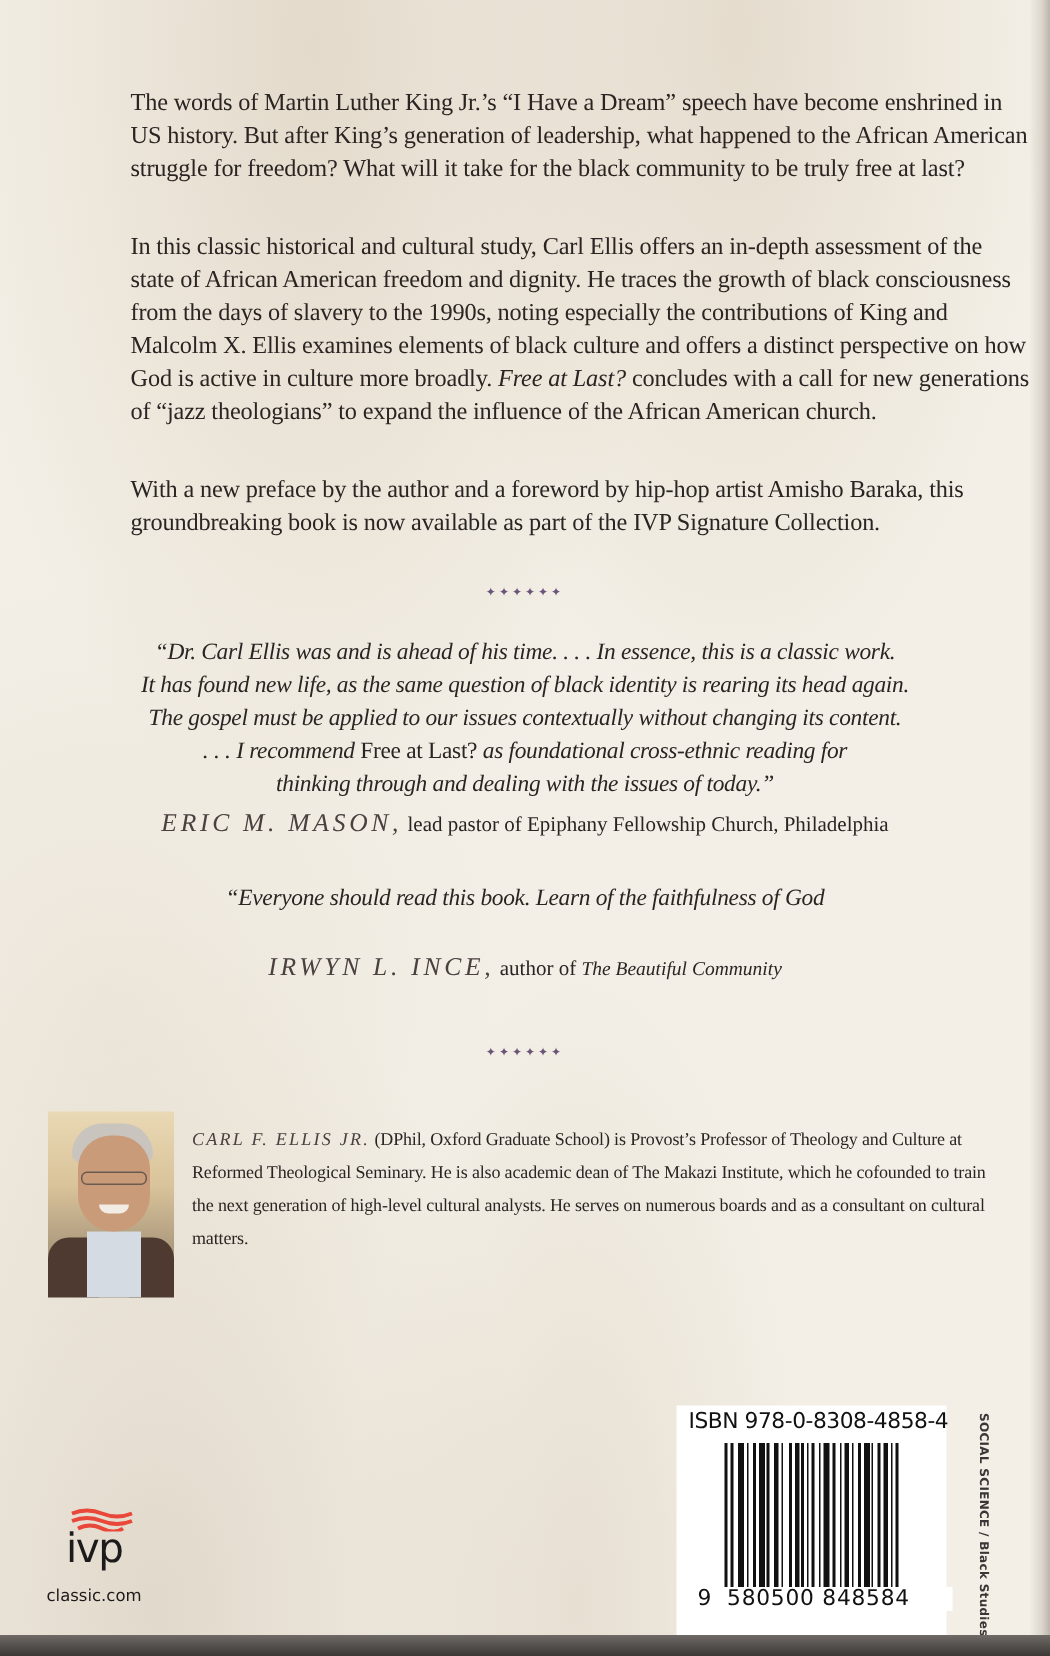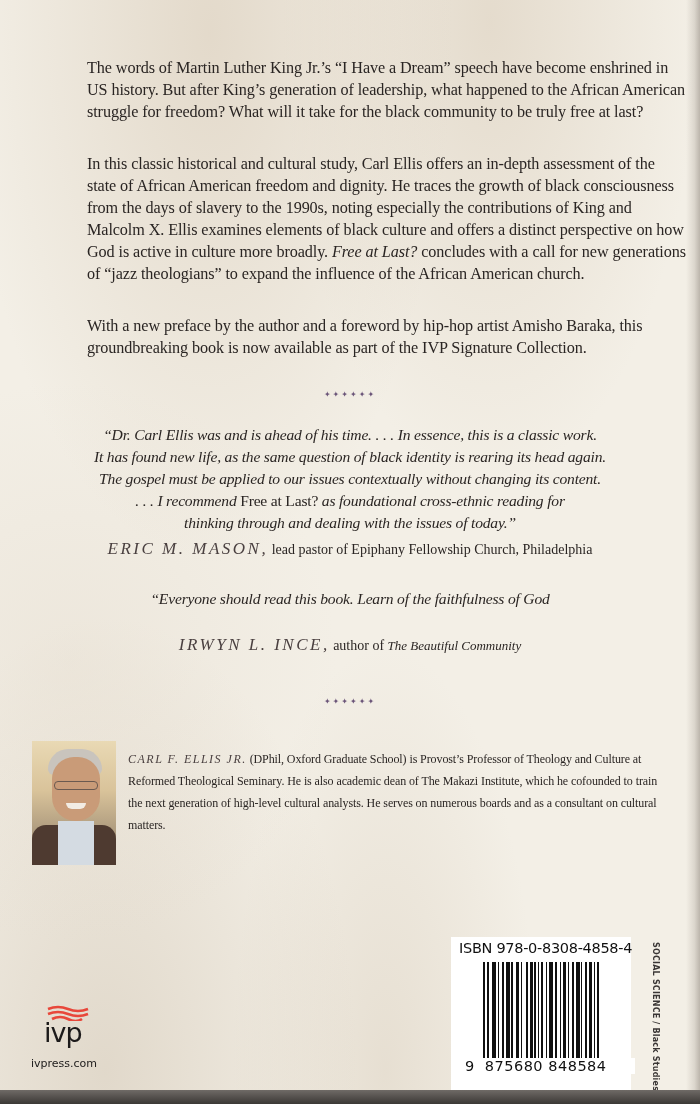--- a/index.html
+++ b/index.html
@@ -151,21 +151,21 @@
 </div>
 
 <div class="ivp-logo">
   <svg class="ivp-waves" width="48" height="16" viewBox="0 0 48 16">
     <path d="M2 4 Q12 0 22 4 T42 4" fill="none" stroke="#e8473a" stroke-width="2.6"></path>
     <path d="M2 9 Q12 5 22 9 T42 9" fill="none" stroke="#e8473a" stroke-width="2.6"></path>
     <path d="M6 14 Q14 10 22 14 T36 14" fill="none" stroke="#e8473a" stroke-width="2.6"></path>
   </svg>
   <div class="ivp-word">ivp</div>
 </div>
-<div class="ivp-url">ivpress.com</div>
+<div class="ivp-url">classic.com</div>
 
 <div class="barcode-box">
   <div class="isbn-text">ISBN 978-0-8308-4858-4</div>
   <div class="bars">
     <span style="width:2px;background:#111"></span>
       <span style="width:2px"></span>
       <span style="width:2px;background:#111"></span>
       <span style="width:3px"></span>
     <span style="width:4px;background:#111"></span>
       <span style="width:2px"></span>
@@ -211,19 +211,19 @@
       <span style="width:3px"></span>
       <span style="width:2px;background:#111"></span>
       <span style="width:2px"></span>
     <span style="width:3px;background:#111"></span>
       <span style="width:2px"></span>
       <span style="width:1px;background:#111"></span>
       <span style="width:2px"></span>
     <span style="width:2px;background:#111"></span>
   </div>
   <div class="ean-text">
-    <span>9</span><span class="gap"></span><span>875680</span> <span>848584</span>
+    <span>9</span><span class="gap"></span><span>580500</span> <span>848584</span>
   </div>
 </div>
 
 <div class="category">SOCIAL SCIENCE / Black Studies</div>
 
 <div class="edge-bottom"></div>
 
 </body></html>

